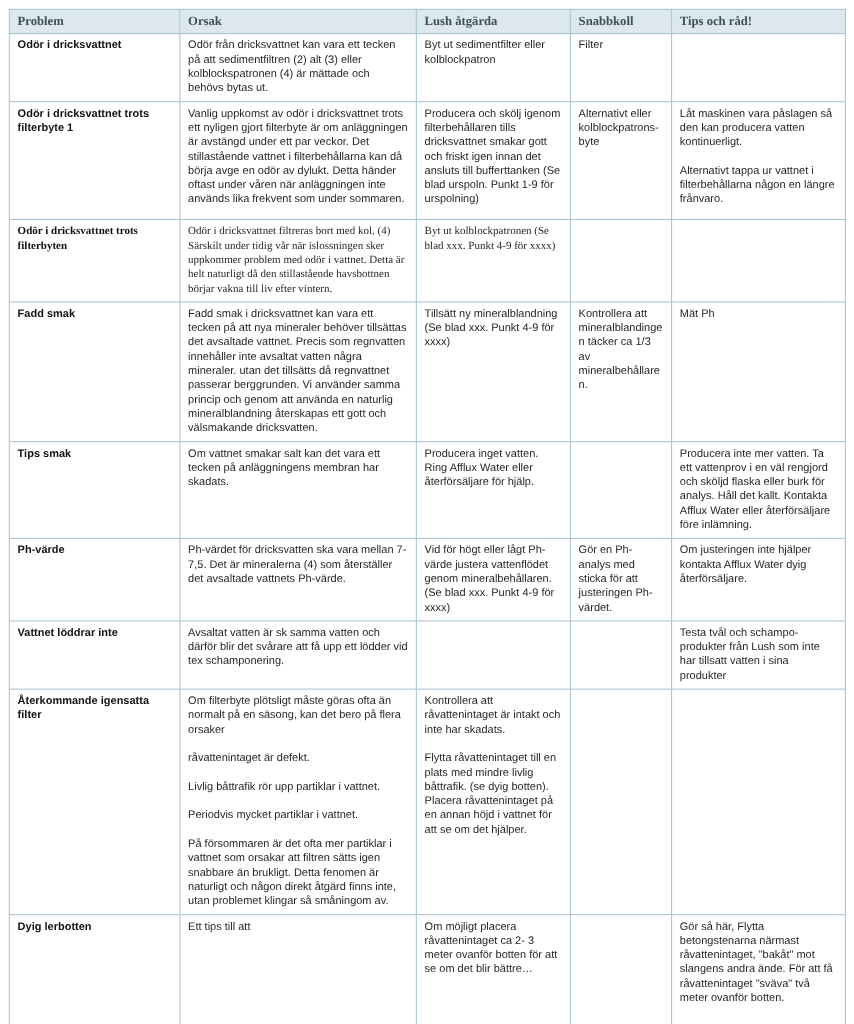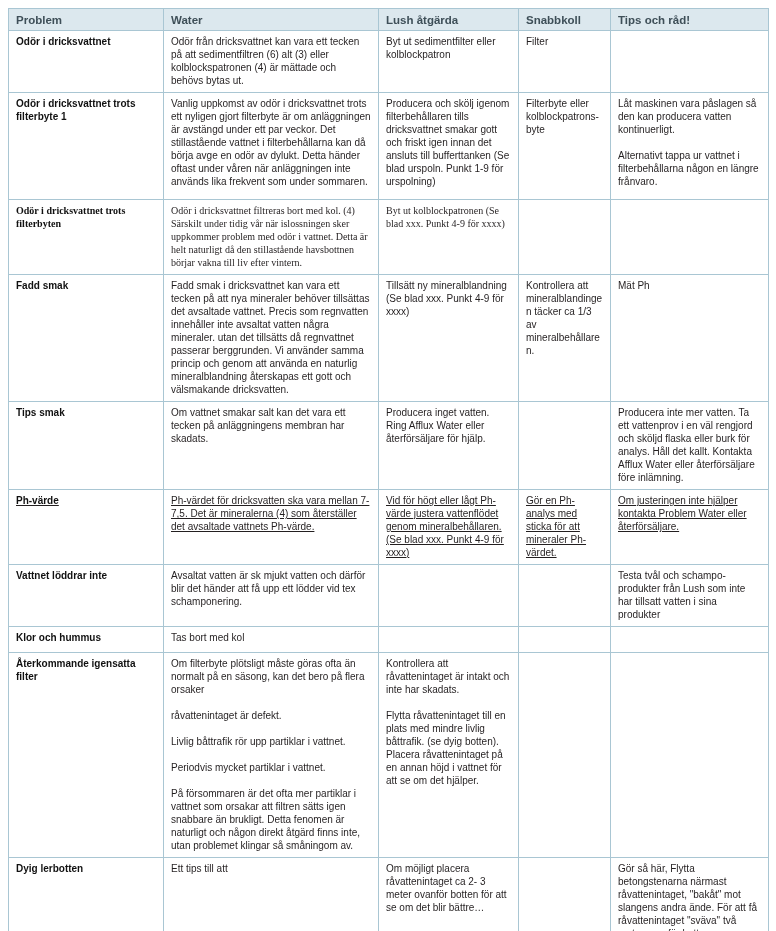--- a/index.html
+++ b/index.html
@@ -24,20 +24,21 @@
     text-align: left;
   }
   table.troubleshoot th {
     background: #dce8ee;
     color: #3e4f58;
     font-size: 11.5px;
     font-weight: bold;
     padding: 4px 7px;
     vertical-align: middle;
     height: 22px;
+    font-family: Liberation Serif, serif;
   }
   table.troubleshoot td {
     font-size: 10px;
     line-height: 13px;
     padding: 4px 7px 5px 7px;
     white-space: pre-line;
     overflow-wrap: break-word;
   }
   td.problem-cell {
     font-weight: bold;
@@ -49,21 +50,21 @@
   col.c-orsak     { width: 215px; }
   col.c-kolla     { width: 140px; }
   col.c-snabbkoll { width: 92px;  }
   col.c-tips      { width: 158px; }
   
   #table-body tr:nth-child(1)  { height: 48px;  }
   #table-body tr:nth-child(2)  { height: 107px; }
   #table-body tr:nth-child(3)  { height: 72px; font-family: Liberation Serif, serif;  }
   #table-body tr:nth-child(4)  { height: 120px; }
   #table-body tr:nth-child(5)  { height: 83px;  }
-  #table-body tr:nth-child(6)  { height: 72px; text-decoration: underline;  }
+  #table-body tr:nth-child(6)  { height: 72px;  }
   #table-body tr:nth-child(7)  { height: 49px;  }
   #table-body tr:nth-child(8)  { height: 26px;  }
   #table-body tr:nth-child(9)  { height: 204px; }
   #table-body tr:nth-child(10) { height: 78px;  }
   #table-body tr:nth-child(11) { height: 32px;  }
 </style>
 </head>
 <body>
 
 <div class="table-wrap">
@@ -71,39 +72,39 @@
     <colgroup>
       <col class="c-problem">
       <col class="c-orsak">
       <col class="c-kolla">
       <col class="c-snabbkoll">
       <col class="c-tips">
     </colgroup>
     <thead>
       <tr>
         <th>Problem</th>
-        <th>Water</th>
+        <th>Orsak</th>
         <th>Lush åtgärda</th>
         <th>Snabbkoll</th>
         <th>Tips och råd!</th>
       </tr>
     </thead>
     <tbody id="table-body">
         <tr>
           <td class="problem-cell">Odör i dricksvattnet</td>
-          <td>Odör från dricksvattnet kan vara ett tecken på att sedimentfiltren (6) alt (3) eller kolblockspatronen (4) är mättade och behövs bytas ut.</td>
+          <td>Odör från dricksvattnet kan vara ett tecken på att sedimentfiltren (2) alt (3) eller kolblockspatronen (4) är mättade och behövs bytas ut.</td>
           <td>Byt ut sedimentfilter eller kolblockpatron</td>
           <td>Filter</td>
           <td></td>
         </tr>
         <tr>
           <td class="problem-cell">Odör i dricksvattnet trots filterbyte 1</td>
           <td>Vanlig uppkomst av odör i dricksvattnet trots ett nyligen gjort filterbyte är om anläggningen är avstängd under ett par veckor. Det stillastående vattnet i filterbehållarna kan då börja avge en odör av dylukt. Detta händer oftast under våren när anläggningen inte används lika frekvent som under sommaren.</td>
           <td>Producera och skölj igenom filterbehållaren tills dricksvattnet smakar gott och friskt igen innan det ansluts till bufferttanken (Se blad urspoln. Punkt 1-9 för urspolning)</td>
-          <td>Filterbyte eller kolblockpatrons-byte</td>
+          <td>Alternativt eller kolblockpatrons-byte</td>
           <td>Låt maskinen vara påslagen så den kan producera vatten kontinuerligt.
 
 Alternativt tappa ur vattnet i filterbehållarna någon en längre frånvaro.</td>
         </tr>
         <tr>
           <td class="problem-cell">Odör i dricksvattnet trots filterbyten</td>
           <td>Odör i dricksvattnet filtreras bort med kol. (4) Särskilt under tidig vår när islossningen sker uppkommer problem med odör i vattnet. Detta är helt naturligt då den stillastående havsbottnen börjar vakna till liv efter vintern.</td>
           <td>Byt ut kolblockpatronen (Se blad xxx. Punkt 4-9 för xxxx)</td>
           <td></td>
           <td></td>
@@ -119,36 +120,29 @@
           <td class="problem-cell">Tips smak</td>
           <td>Om vattnet smakar salt kan det vara ett tecken på anläggningens membran har skadats.</td>
           <td>Producera inget vatten. Ring Afflux Water eller återförsäljare för hjälp.</td>
           <td></td>
           <td>Producera inte mer vatten. Ta ett vattenprov i en väl rengjord och sköljd flaska eller burk för analys. Håll det kallt. Kontakta Afflux Water eller återförsäljare före inlämning.</td>
         </tr>
         <tr>
           <td class="problem-cell">Ph-värde</td>
           <td>Ph-värdet för dricksvatten ska vara mellan 7-7,5. Det är mineralerna (4) som återställer det avsaltade vattnets Ph-värde.</td>
           <td>Vid för högt eller lågt Ph-värde justera vattenflödet genom mineralbehållaren. (Se blad xxx. Punkt 4-9 för xxxx)</td>
-          <td>Gör en Ph-analys med sticka för att mineraler Ph-värdet.</td>
-          <td>Om justeringen inte hjälper kontakta Problem Water eller återförsäljare.</td>
+          <td>Gör en Ph-analys med sticka för att justeringen Ph-värdet.</td>
+          <td>Om justeringen inte hjälper kontakta Afflux Water dyig återförsäljare.</td>
         </tr>
         <tr>
           <td class="problem-cell">Vattnet löddrar inte</td>
-          <td>Avsaltat vatten är sk mjukt vatten och därför blir det händer att få upp ett lödder vid tex schamponering.</td>
+          <td>Avsaltat vatten är sk samma vatten och därför blir det svårare att få upp ett lödder vid tex schamponering.</td>
           <td></td>
           <td></td>
           <td>Testa tvål och schampo-produkter från Lush som inte har tillsatt vatten i sina produkter</td>
-        </tr>
-        <tr>
-          <td class="problem-cell">Klor och hummus</td>
-          <td>Tas bort med kol</td>
-          <td></td>
-          <td></td>
-          <td></td>
         </tr>
         <tr>
           <td class="problem-cell">Återkommande igensatta filter</td>
           <td>Om filterbyte plötsligt måste göras ofta än normalt på en säsong, kan det bero på flera orsaker
 
 råvattenintaget är defekt.
 
 Livlig båttrafik rör upp partiklar i vattnet.
 
 Periodvis mycket partiklar i vattnet.

